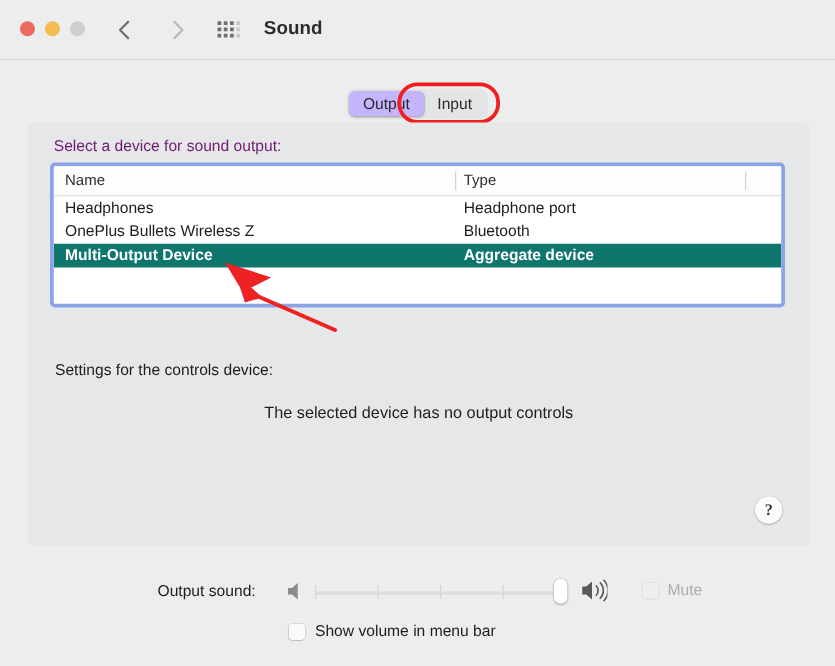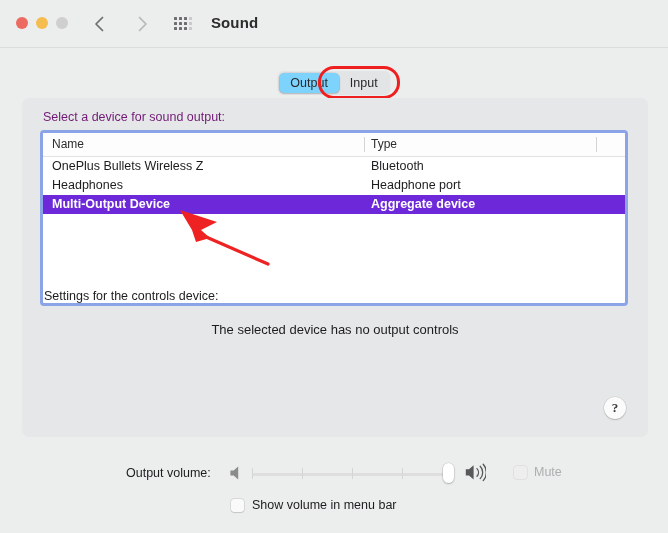--- a/index.html
+++ b/index.html
@@ -122,21 +122,21 @@
     height: 20px;
     padding: 0 11px;
     font-size: 12.5px;
     color: #29292b;
     display: flex;
     align-items: center;
     border-radius: 5px;
     white-space: nowrap;
   }
   .tab.active {
-    background: #7dd3fc;
+    background: #c4b5fd;
     box-shadow: 0 0 0 0.5px rgba(0,0,0,0.12), 0 1px 1.5px rgba(0,0,0,0.14);
   }
 
   
   .annot-rect {
     position: absolute;
     left: 318px; top: 66px;
     width: 82px; height: 33px;
     border: 3px solid #f01f1f;
     border-radius: 16px;
@@ -157,21 +157,21 @@
     left: 43px; top: 110px;
     font-size: 12.5px;
     font-weight: normal;
     color: #701a75;
   }
 
   
   .table-wrap {
     position: absolute;
     left: 40px; top: 130px;
-    width: 588px; height: 176px;
+    width: 588px; height: 116px;
     background: #ffffff;
     border: 3px solid #8ba4e8;
     border-radius: 4px;
     box-sizing: border-box;
     overflow: hidden;
   }
   .thead {
     position: relative;
     height: 23px;
     background: #fdfdfd;
@@ -202,21 +202,21 @@
   .trow .c-type {
     position: absolute;
     top: 2px;
     font-size: 12.5px;
     color: #1d1d1f;
     white-space: nowrap;
   }
   .trow .c-name { left: 9px; }
   .trow .c-type { left: 328px; }
   .trow.selected {
-    background: #6d28d9;
+    background: #0f766e;
   }
   .trow.selected .c-name,
   .trow.selected .c-type {
     color: #ffffff;
     font-weight: bold;
   }
 
   
   .annot-arrow {
     position: absolute;
@@ -393,44 +393,44 @@
 
   <div class="table-wrap">
     <div class="thead">
       <div class="th name">Name</div>
       <div class="th type">Type</div>
       <div class="colsep a"></div>
       <div class="colsep b"></div>
     </div>
 
     <div class="trow">
+      <div class="c-name">Headphones</div>
+      <div class="c-type">Headphone port</div>
+    </div>
+    <div class="trow">
       <div class="c-name">OnePlus Bullets Wireless Z</div>
       <div class="c-type">Bluetooth</div>
-    </div>
-    <div class="trow">
-      <div class="c-name">Headphones</div>
-      <div class="c-type">Headphone port</div>
     </div>
     <div class="trow selected">
       <div class="c-name">Multi-Output Device</div>
       <div class="c-type">Aggregate device</div>
     </div>
   </div>
 
   <svg class="annot-arrow" viewBox="0 0 110 70">
     <polygon points="10,10 47,22 31,30 40,38 26,42 22,30" fill="#ee2222"></polygon>
     <line x1="27" y1="33" x2="98" y2="64" stroke="#ee2222" stroke-width="3.2" stroke-linecap="round"></line>
   </svg>
 
   <div class="settings-label">Settings for the controls device:</div>
   <div class="no-controls">The selected device has no output controls</div>
 
   <div class="help-btn">?</div>
 
-  <div class="vol-label">Output volume:</div>
+  <div class="vol-label">Output sound:</div>
 
   <svg class="spk-low" viewBox="0 0 14 16" fill="currentColor">
     <path d="M9.2 1.4 L4.6 5.4 H1.4 v5.2 h3.2 l4.6 4.0 z"></path>
   </svg>
 
   <div class="slider">
     <div class="track"></div>
     <div class="tick" style="left:0px"></div>
     <div class="tick" style="left:50px"></div>
     <div class="tick" style="left:100px"></div>

